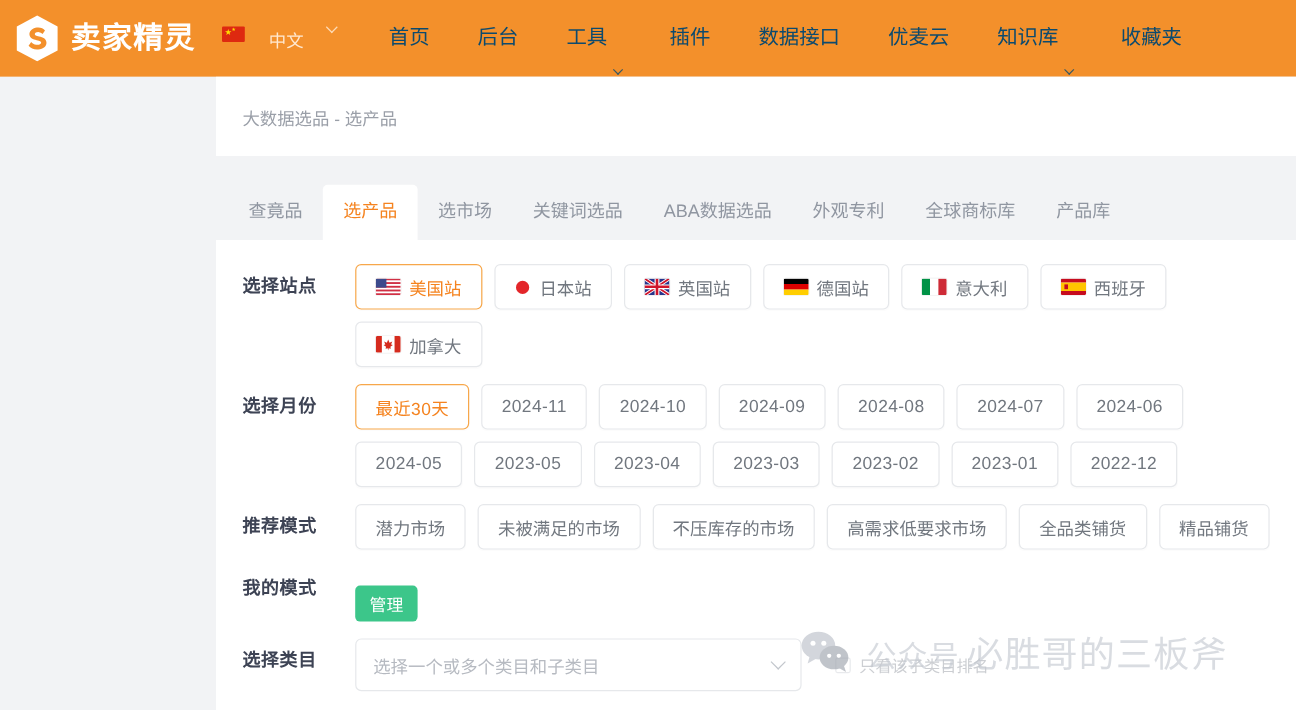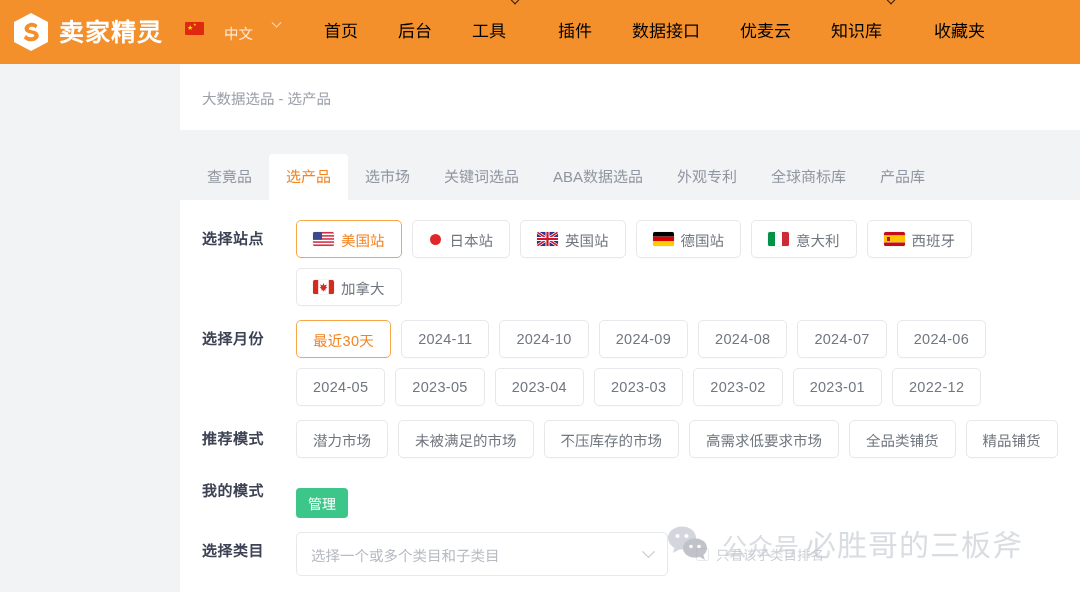--- a/index.html
+++ b/index.html
@@ -62,24 +62,24 @@
     display: inline-block;
     width: 7px; height: 7px;
     border-right: 1.4px solid currentColor;
     border-bottom: 1.4px solid currentColor;
     transform: rotate(45deg) translate(-2px, -2px);
     opacity: .85;
   }
 
   .nav { display: flex; align-items: center; }
   .nav-item {
-    color: #000000;
+    color: #0c4a6e;
     font-size: 17px;
     padding: 0 20px;
-    display: flex; align-items: flex-start; gap: 6px;
+    display: flex; align-items: flex-end; gap: 6px;
     cursor: pointer;
     line-height: 64px;
   }
   .nav-item .caret { width: 6px; height: 6px; opacity: .8; }
 
   
   .page {
     position: absolute; top: 64px; left: 0;
     width: 1080px; height: 528px;
     background: #f2f3f5;

